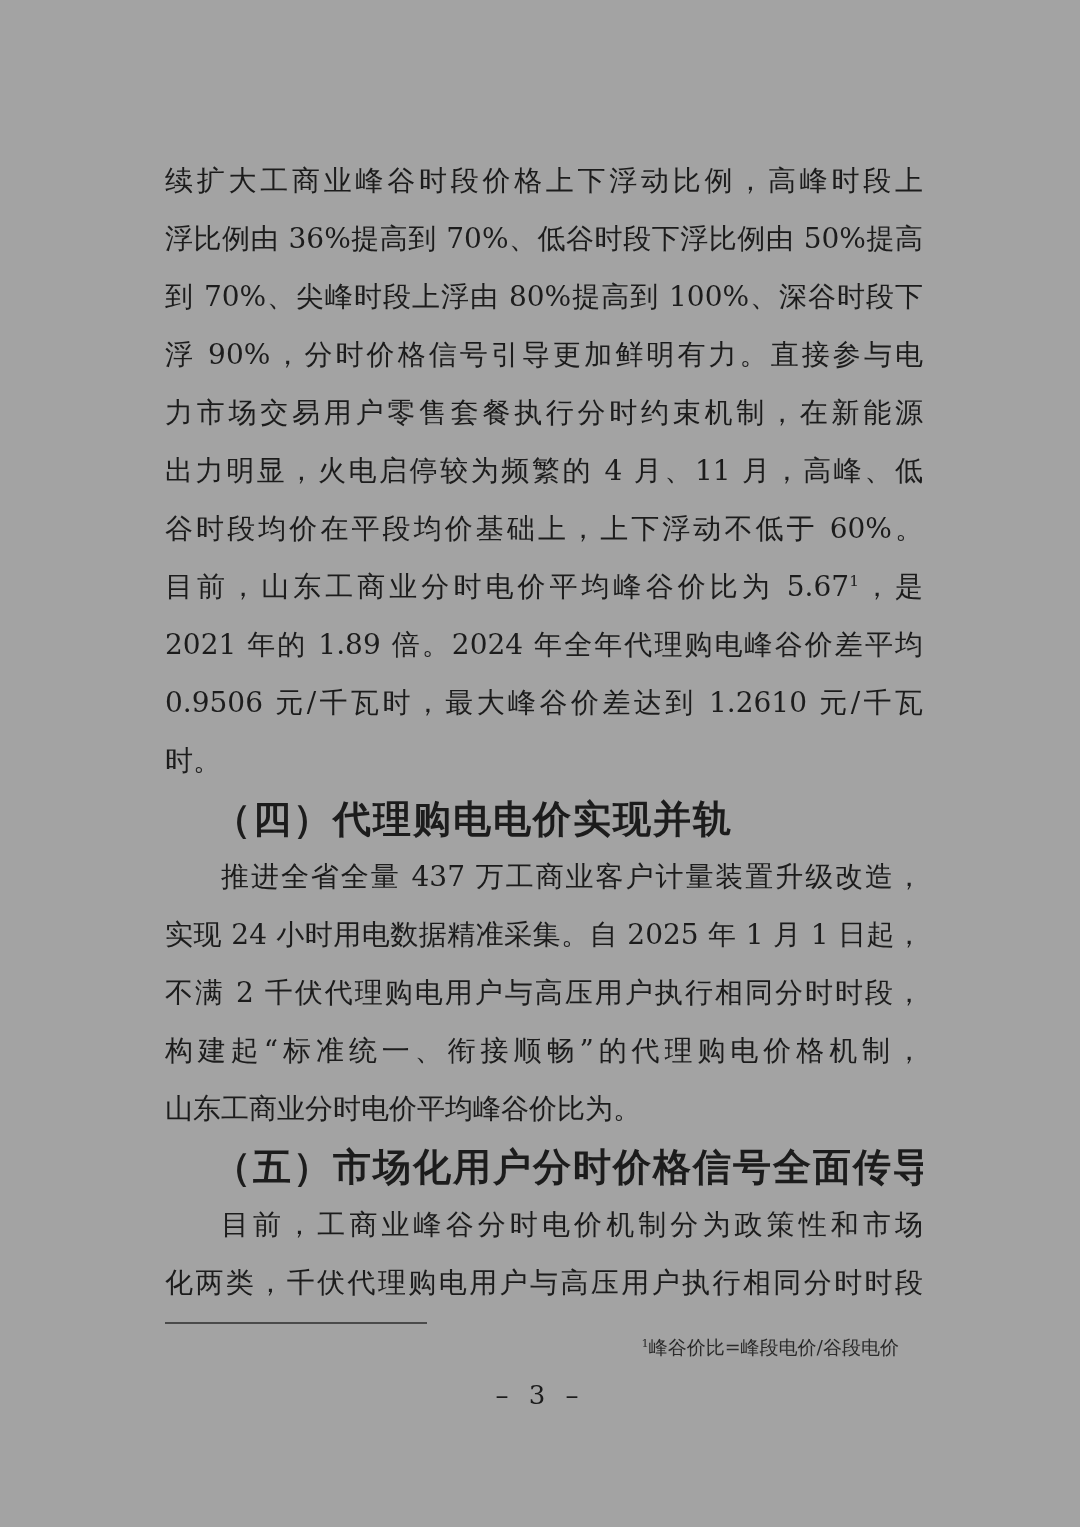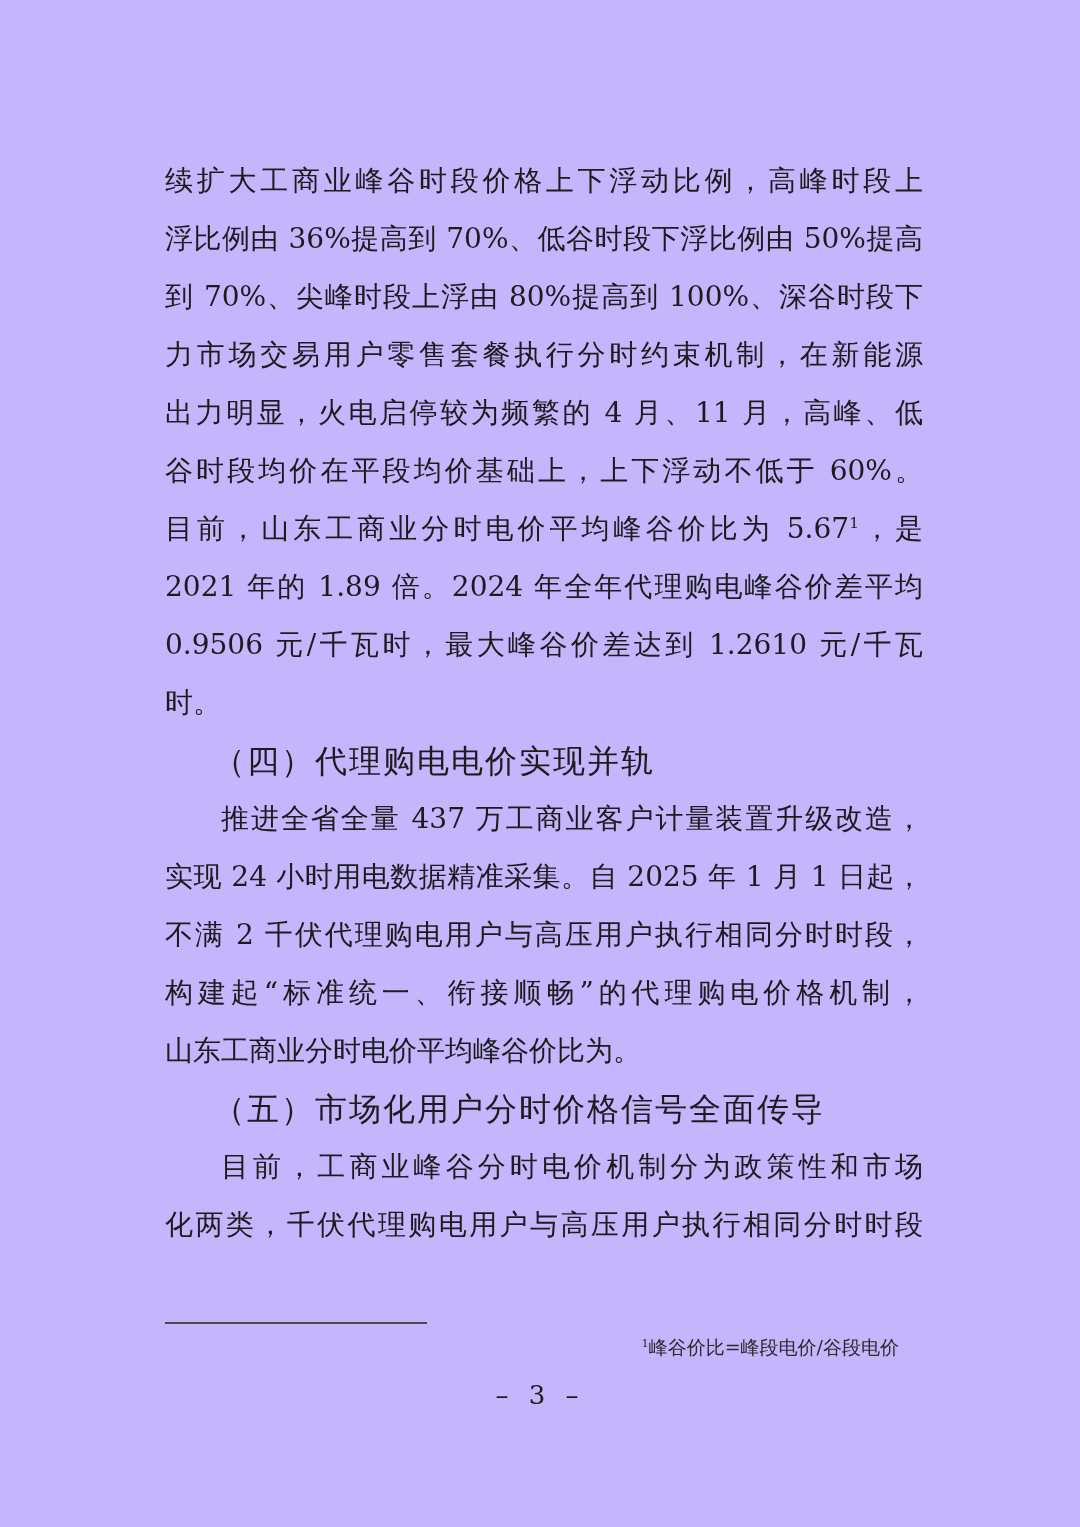--- a/index.html
+++ b/index.html
@@ -4,21 +4,21 @@
 <style>
   html, body {
     margin: 0;
     padding: 0;
     background: #e9e9e9;
   }
   .page {
     position: relative;
     width: 1080px;
     height: 1527px;
-    background: #c4b5fd;
+    background: #a3a3a3;
     font-family: "DejaVu Serif", "Liberation Serif", serif;
     color: #1c1c1c;
     overflow: hidden;
   }
   .body-text {
     position: absolute;
     left: 165px;
     top: 152px;
     width: 758px;
   }
@@ -31,22 +31,22 @@
   }
   .ln.fill {
     white-space: normal;
     text-align: justify;
     text-align-last: justify;
   }
   .ln.ind {
     padding-left: 56px;
   }
   .ln.hd {
-    font-weight: 400;
-    font-size: 32px;
+    font-weight: 700;
+    font-size: 38px;
     letter-spacing: 2px;
     padding-left: 48px;
     white-space: nowrap;
   }
   sup.ref {
     font-size: 0.55em;
     vertical-align: super;
     line-height: 0;
   }
   .footnote-rule {
@@ -85,20 +85,21 @@
 </head>
 <body>
 
 <div class="page">
 
   <div class="body-text">
 
     <div class="ln fill">续扩大工商业峰谷时段价格上下浮动比例，高峰时段上</div>
     <div class="ln fill">浮比例由 36%提高到 70%、低谷时段下浮比例由 50%提高</div>
     <div class="ln fill">到 70%、尖峰时段上浮由 80%提高到 100%、深谷时段下</div>
+    <div class="ln fill">浮 90%，分时价格信号引导更加鲜明有力。直接参与电</div>
     <div class="ln fill">力市场交易用户零售套餐执行分时约束机制，在新能源</div>
     <div class="ln fill">出力明显，火电启停较为频繁的 4 月、11 月，高峰、低</div>
     <div class="ln fill">谷时段均价在平段均价基础上，上下浮动不低于 60%。</div>
 
     <div class="ln fill"><span>目前，山东工商业分时电价平均峰谷价比为 5.67</span><sup class="ref">1</sup><span>，是</span></div>
 
     <div class="ln fill">2021 年的 1.89 倍。2024 年全年代理购电峰谷价差平均</div>
     <div class="ln fill">0.9506 元/千瓦时，最大峰谷价差达到 1.2610 元/千瓦</div>
     <div class="ln">时。</div>
 

